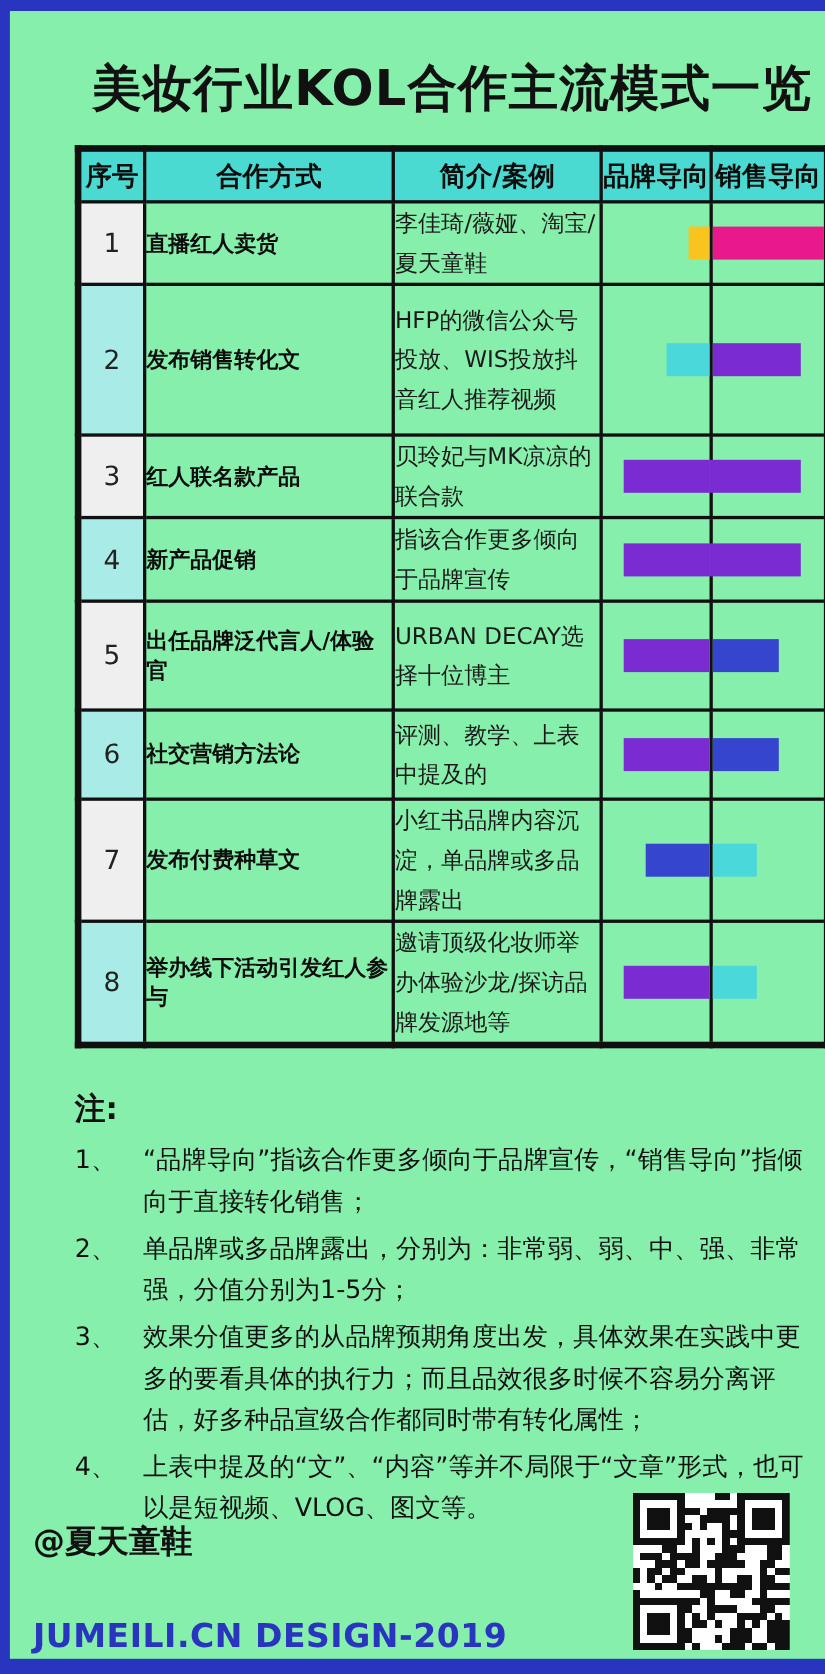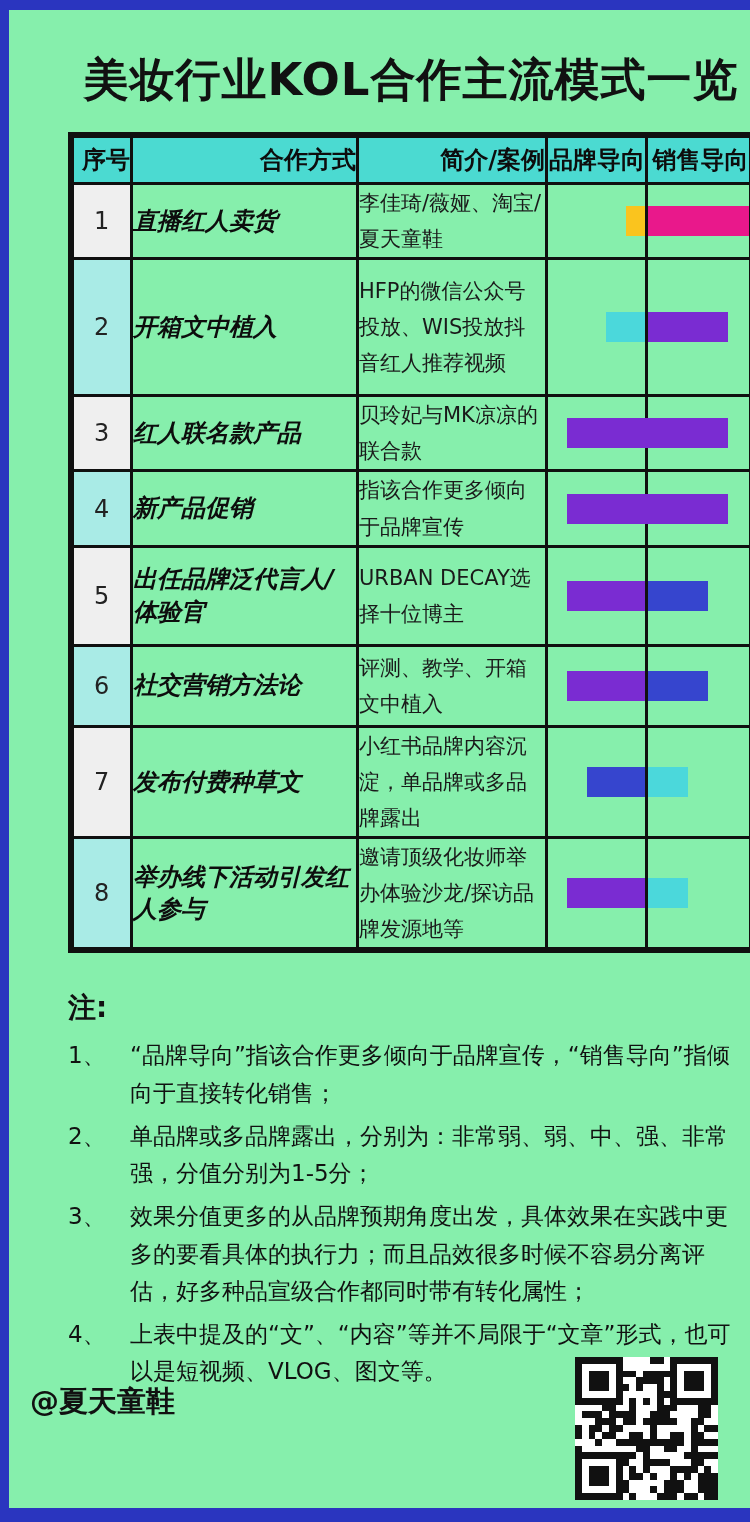--- a/index.html
+++ b/index.html
@@ -41,36 +41,35 @@
     border:3px solid #101010;
     padding:0;
     vertical-align:middle;
   }
   table.kol th{
     background:#4BDAD1;
     font-size:24px;
     font-weight:bold;
     color:#0d0d0d;
     height:44px;
-    text-align:right;
+    text-align:center;
   }
   td.no-cell{
     text-align:center;
     font-size:24px;
     color:#222;
   }
   tr.odd td.no-cell{background:#EFEFEF;}
   tr.even td.no-cell{background:#A9EBE6;}
   td.method-cell{
-    font-size:24px;
+    font-size:20px;
     font-weight:bold;
     color:#0d0d0d;
     padding:4px 6px 4px 13px;
     line-height:1.35;
-    font-style:italic;
   }
   td.case-cell{
     font-size:21px;
     color:#1a1a1a;
     padding:8px 8px 8px 11px;
     line-height:1.72;
   }
   td.score-cell{
     position:relative;
     padding:0;
@@ -152,21 +151,21 @@
     <td class="case-cell">李佳琦/薇娅、淘宝/夏天童鞋</td>
     <td class="score-cell brand-cell">
               <div class="bar brand" style="background: rgb(250, 196, 30); width: 20%;"></div>
             </td>
     <td class="score-cell sales-cell">
               <div class="bar sales" style="background: rgb(233, 24, 139); width: 100%;"></div>
             </td>
   </tr>
           <tr class="even" style="height: 137px;">
     <td class="no-cell">2</td>
-    <td class="method-cell">开箱文中植入</td>
+    <td class="method-cell">发布销售转化文</td>
     <td class="case-cell">HFP的微信公众号投放、WIS投放抖音红人推荐视频</td>
     <td class="score-cell brand-cell">
               <div class="bar brand" style="background: rgb(75, 216, 219); width: 40%;"></div>
             </td>
     <td class="score-cell sales-cell">
               <div class="bar sales" style="background: rgb(122, 44, 210); width: 80%;"></div>
             </td>
   </tr>
           <tr class="odd" style="height: 72px;">
     <td class="no-cell">3</td>
@@ -197,21 +196,21 @@
     <td class="score-cell brand-cell">
               <div class="bar brand" style="background: rgb(122, 44, 210); width: 80%;"></div>
             </td>
     <td class="score-cell sales-cell">
               <div class="bar sales" style="background: rgb(54, 69, 206); width: 60%;"></div>
             </td>
   </tr>
           <tr class="even" style="height: 81px;">
     <td class="no-cell">6</td>
     <td class="method-cell">社交营销方法论</td>
-    <td class="case-cell">评测、教学、开箱文中植入</td>
+    <td class="case-cell">评测、教学、上表中提及的</td>
     <td class="score-cell brand-cell">
               <div class="bar brand" style="background: rgb(122, 44, 210); width: 80%;"></div>
             </td>
     <td class="score-cell sales-cell">
               <div class="bar sales" style="background: rgb(54, 69, 206); width: 60%;"></div>
             </td>
   </tr>
           <tr class="odd" style="height: 110px;">
     <td class="no-cell">7</td>
     <td class="method-cell">发布付费种草文</td>
@@ -253,20 +252,21 @@
     <span class="note-text">效果分值更多的从品牌预期角度出发，具体效果在实践中更多的要看具体的执行力；而且品效很多时候不容易分离评估，好多种品宣级合作都同时带有转化属性；</span>
   </div>
           <div class="note-item">
     <span class="note-no">4、</span>
     <span class="note-text">上表中提及的“文”、“内容”等并不局限于“文章”形式，也可以是短视频、VLOG、图文等。</span>
   </div>
         </div>
     </div>
 
     <div class="footer-handle">@夏天童鞋</div>
+    <div class="footer-credit">JUMEILI.CN DESIGN-2019</div>
     <div class="qr" id="qr">
         <svg width="143" height="143" viewBox="0 0 143 143" shape-rendering="crispEdges">
           <rect width="143" height="143" fill="#fff"></rect>
           <rect x="0" y="0" width="47.666666666666664" height="47.666666666666664" fill="#111"></rect>
           <rect x="6.809523809523809" y="6.809523809523809" width="34.047619047619044" height="34.047619047619044" fill="#fff"></rect>
           <rect x="13.619047619047619" y="13.619047619047619" width="20.428571428571427" height="20.428571428571427" fill="#111"></rect>
           <rect x="95.33333333333333" y="0" width="47.666666666666664" height="47.666666666666664" fill="#111"></rect>
           <rect x="102.14285714285714" y="6.809523809523809" width="34.047619047619044" height="34.047619047619044" fill="#fff"></rect>
           <rect x="108.95238095238095" y="13.619047619047619" width="20.428571428571427" height="20.428571428571427" fill="#111"></rect>
           <rect x="0" y="95.33333333333333" width="47.666666666666664" height="47.666666666666664" fill="#111"></rect>

